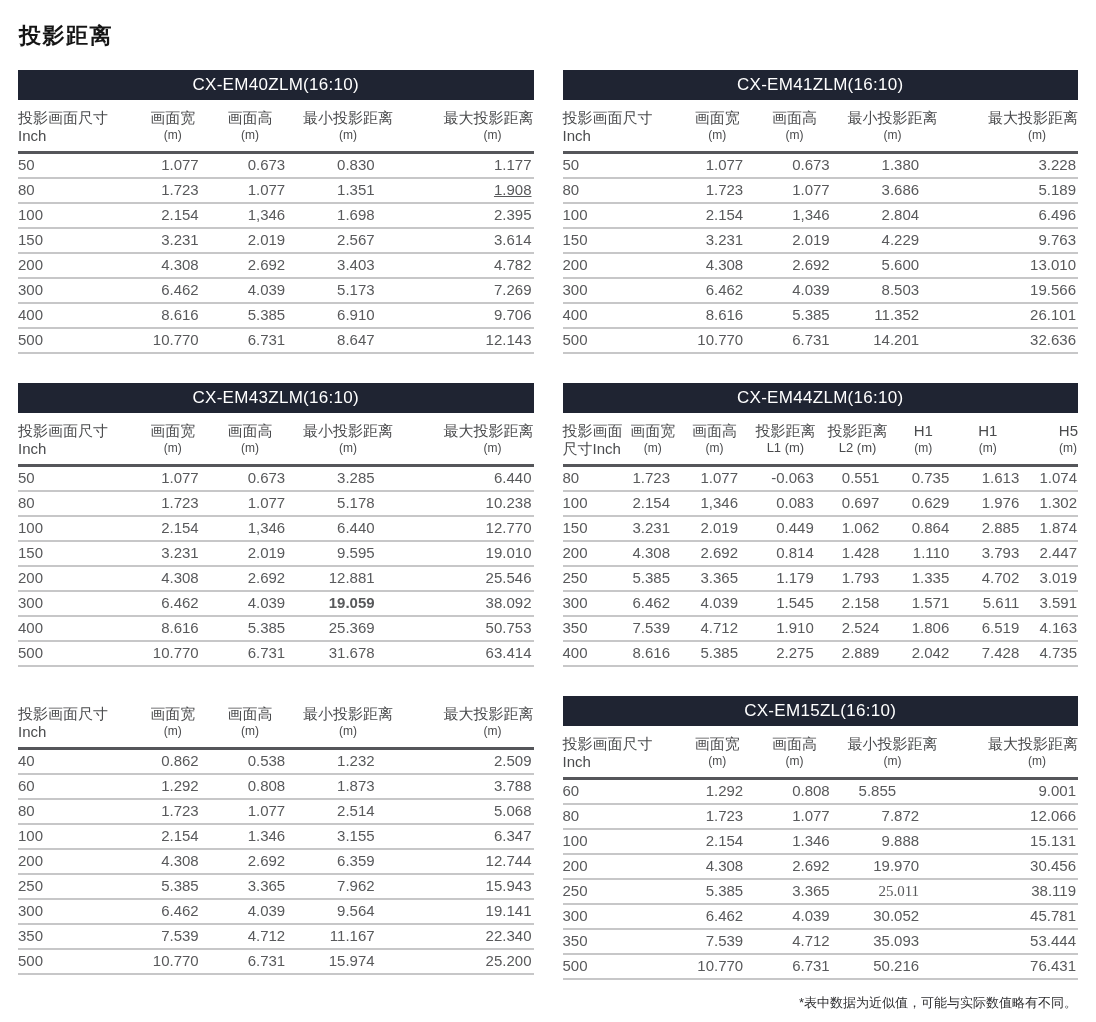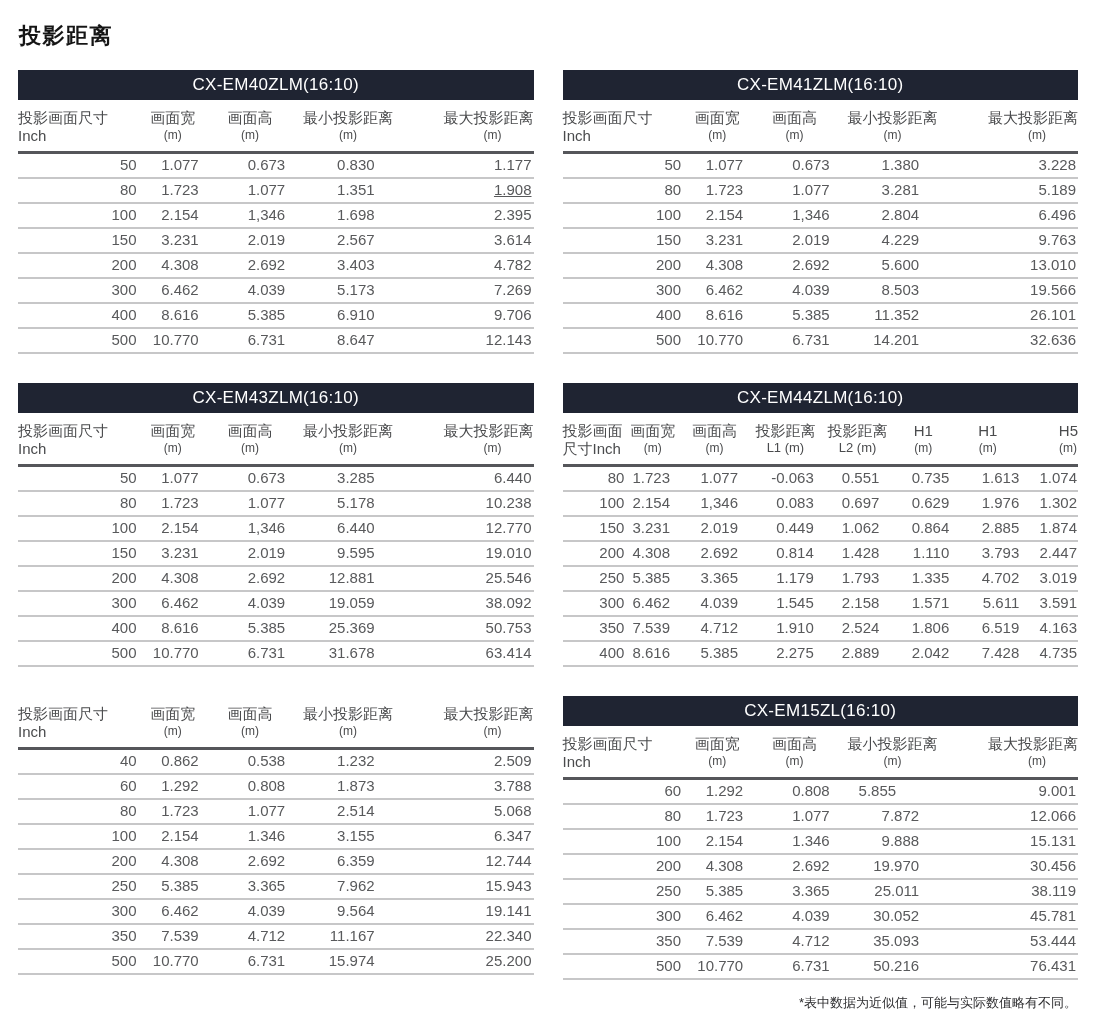--- a/index.html
+++ b/index.html
@@ -35,21 +35,21 @@
   .th-first { text-align:left; }
   .th-mid   { text-align:center; }
   .th-last  { text-align:right; }
   .t5 .th-last .sub { padding-right:32px; }
   .t8 .th-last .sub { padding-right:1px; }
   tbody td {
     font-size:15px; line-height:16px; color:#58595b;
     padding:3px 0 4px 0; border-bottom:2px solid #c7c7c8;
     text-align:right; white-space:nowrap;
   }
-  tbody td:first-child { text-align:right; }
+  tbody td:first-child { text-align:left; }
   .footnote {
     text-align:right; font-size:13px; color:#2e2e30;
     margin:14px 1px 0 0;
   }
 </style>
 </head>
 <body>
 
 <main class="page">
   <h1 class="page-title">投影距离</h1>
@@ -160,21 +160,21 @@
               <td>50</td>
               <td style="padding-right: 10px;">1.077</td>
               <td style="padding-right: 6px;">0.673</td>
               <td style="padding-right: 30px;">1.380</td>
               <td style="padding-right: 2px;">3.228</td>
             </tr>
             <tr>
               <td>80</td>
               <td style="padding-right: 10px;">1.723</td>
               <td style="padding-right: 6px;">1.077</td>
-              <td style="padding-right: 30px;">3.281</td>
+              <td style="padding-right: 30px;">3.686</td>
               <td style="padding-right: 2px;">5.189</td>
             </tr>
             <tr>
               <td>100</td>
               <td style="padding-right: 10px;">2.154</td>
               <td style="padding-right: 6px;">1,346</td>
               <td style="padding-right: 30px;">2.804</td>
               <td style="padding-right: 2px; margin-top: 44px;">6.496</td>
             </tr>
             <tr>
@@ -268,21 +268,21 @@
               <td>200</td>
               <td style="padding-right: 10px;">4.308</td>
               <td style="padding-right: 6px;">2.692</td>
               <td style="padding-right: 30px;">12.881</td>
               <td style="padding-right: 2px;">25.546</td>
             </tr>
             <tr>
               <td>300</td>
               <td style="padding-right: 10px;">6.462</td>
               <td style="padding-right: 6px;">4.039</td>
-              <td style="padding-right: 30px;">19.059</td>
+              <td style="padding-right: 30px; font-weight: bold;">19.059</td>
               <td style="padding-right: 2px;">38.092</td>
             </tr>
             <tr>
               <td>400</td>
               <td style="padding-right: 10px;">8.616</td>
               <td style="padding-right: 6px;">5.385</td>
               <td style="padding-right: 30px;">25.369</td>
               <td style="padding-right: 2px;">50.753</td>
             </tr>
             <tr>
@@ -538,21 +538,21 @@
                 <td>200</td>
                 <td style="padding-right: 10px;">4.308</td>
                 <td style="padding-right: 6px;">2.692</td>
                 <td style="padding-right: 30px;">19.970</td>
                 <td style="padding-right: 2px;">30.456</td>
               </tr>
               <tr>
                 <td>250</td>
                 <td style="padding-right: 10px;">5.385</td>
                 <td style="padding-right: 6px;">3.365</td>
-                <td style="padding-right: 30px;">25.011</td>
+                <td style="padding-right: 30px; font-family: Liberation Serif, serif;">25.011</td>
                 <td style="padding-right: 2px;">38.119</td>
               </tr>
               <tr>
                 <td>300</td>
                 <td style="padding-right: 10px;">6.462</td>
                 <td style="padding-right: 6px;">4.039</td>
                 <td style="padding-right: 30px;">30.052</td>
                 <td style="padding-right: 2px;">45.781</td>
               </tr>
               <tr>

